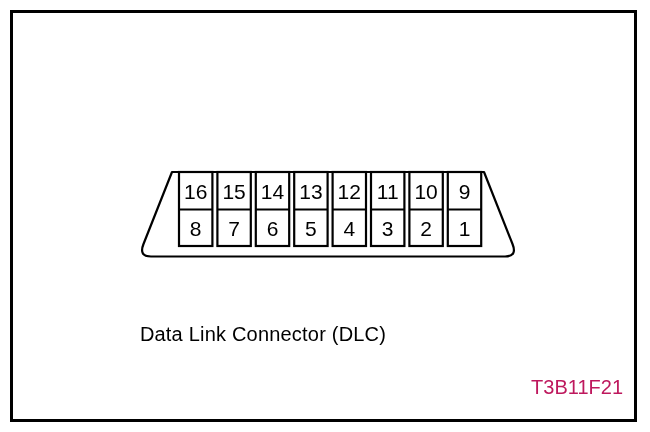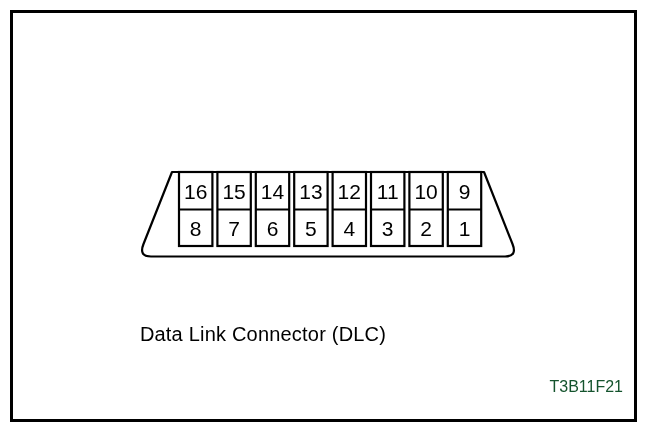--- a/index.html
+++ b/index.html
@@ -37,23 +37,23 @@
     text-align: center;
     font-size: 20px;
     line-height: 20px;
     color: #000000;
     letter-spacing: 0.2px;
   }
   .fig-code {
     position: absolute;
     top: 379px;
     right: 27px;
-    font-size: 16px;
+    font-size: 20px;
     line-height: 16px;
-    color: #14532d;
+    color: #be185d;
   }
 </style>
 </head>
 <body>
 
 <div class="frame"></div>
 
 <svg id="connector-svg" viewBox="0 0 650 432" xmlns="http://www.w3.org/2000/svg">
   <path id="connector-outline" d="M 172 172 H 484 L 512.5 244 Q 517.5 256.5 505 256.5 H 151 Q 138.5 256.5 143.5 244 Z" fill="none" stroke-linejoin="round" stroke-width="2.2" stroke="#000000"></path>
   <g id="pin-grid">

